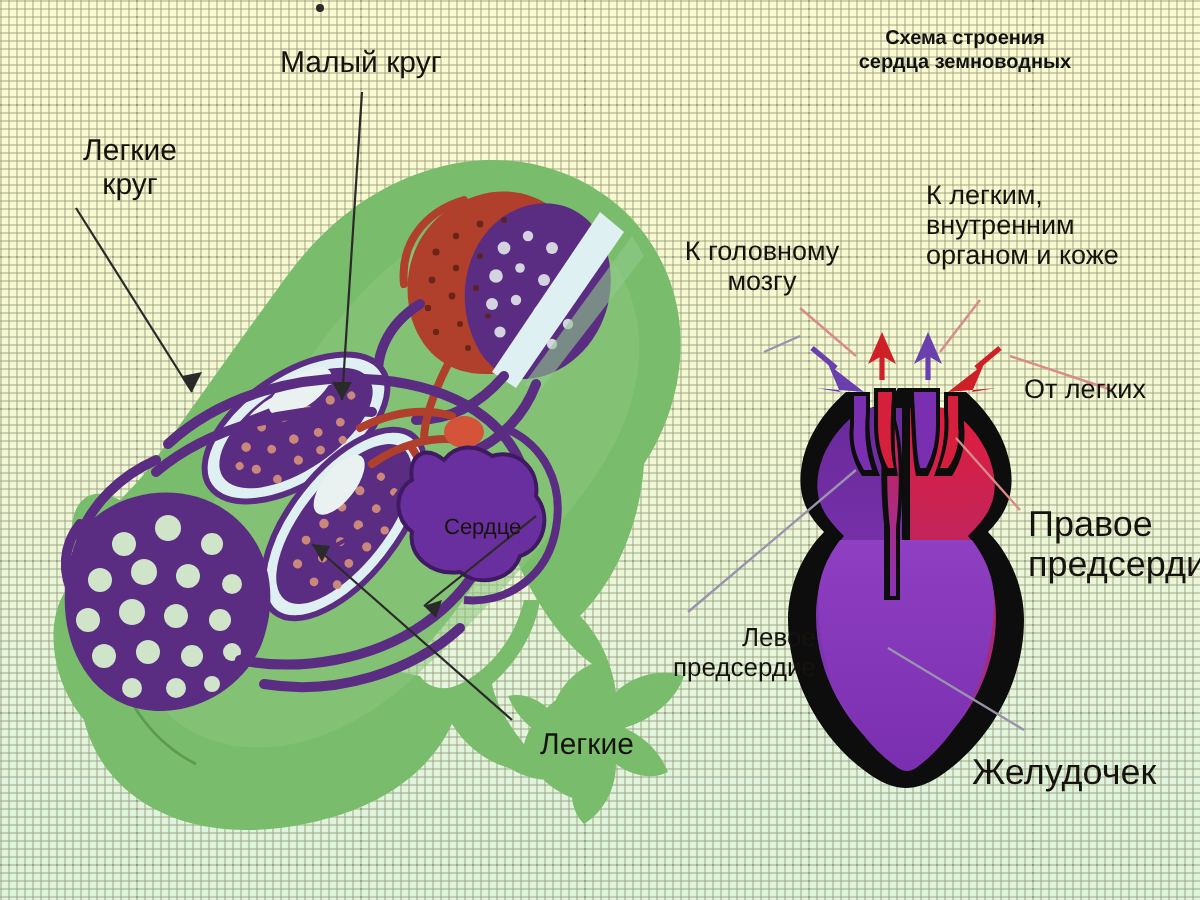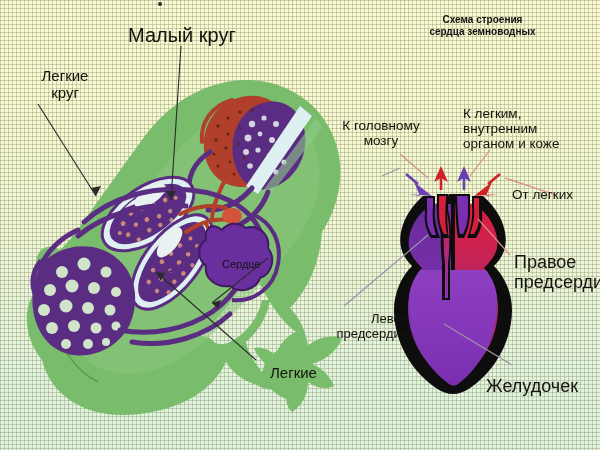--- a/index.html
+++ b/index.html
@@ -385,33 +385,33 @@
 
       <path class="leader-grey" d="M344 306 L428 235"></path>
 
       <path class="leader-grey" d="M512 365 L444 324"></path>
     </g>
   </svg>
 
   <div class="title" style="left:370px;top:14px;width:225px;font-size:10px;">Схема строения
 сердца земноводных</div>
 
-  <div class="lbl" style="left:128px;top:24px;font-size:20px;">Малый круг</div>
+  <div class="lbl" style="left:140px;top:24px;font-size:15px;">Малый круг</div>
 
   <div class="lbl" style="left:16px;top:68px;font-size:15px;text-align:center;width:98px;">Легкие
 круг</div>
 
   <div class="lbl" style="left:222px;top:258px;font-size:11px;">Сердце</div>
 
   <div class="lbl" style="left:222px;top:365px;font-size:15px;margin-left:48px;">Легкие</div>
 
   <div class="lbl" style="left:326px;top:118px;font-size:13.5px;text-align:center;width:110px;">К головному
 мозгу</div>
 
-  <div class="lbl" style="left:463px;top:90px;font-size:13.5px;width:136px;margin-top:16px;">К легким,
+  <div class="lbl" style="left:463px;top:90px;font-size:13.5px;width:136px;">К легким,
 внутренним
 органом и коже</div>
 
 
   <div class="lbl" style="left:512px;top:187px;font-size:13.5px;">От легких</div>
 
   <div class="lbl" style="left:514px;top:252px;font-size:18px;width:86px;">Правое
 предсердие</div>
 
   <div class="lbl" style="left:298px;top:312px;font-size:13px;width:110px;text-align:right;">Левое

